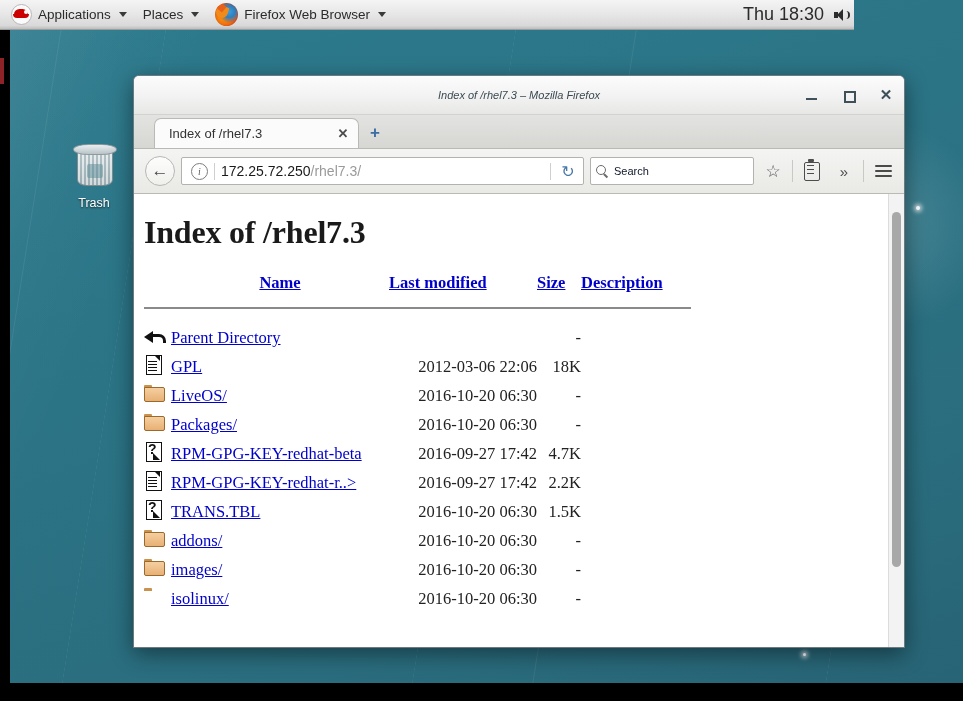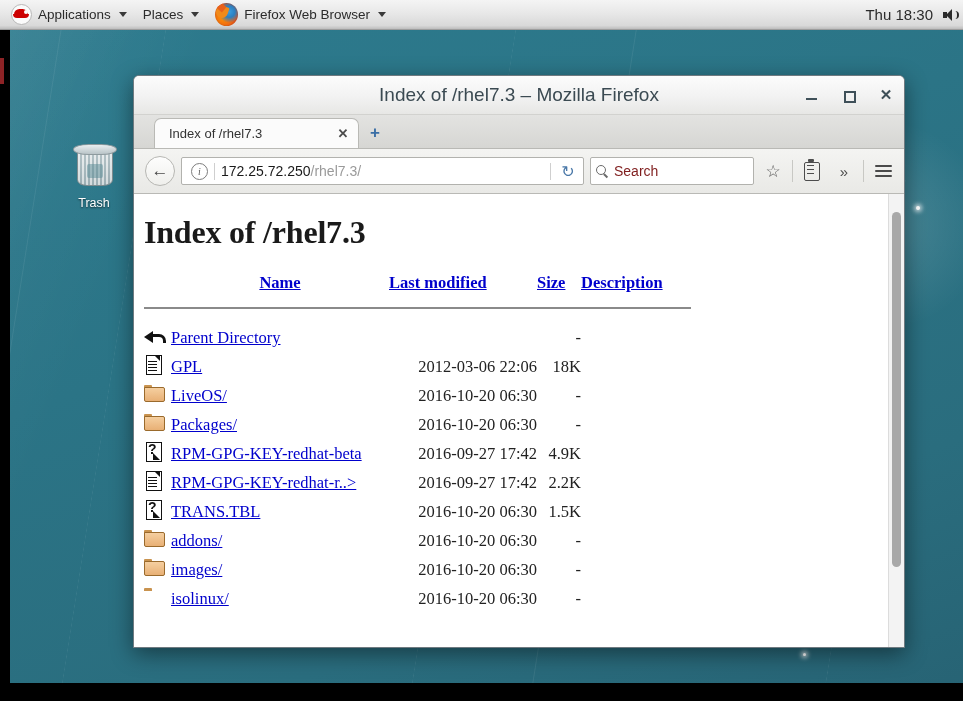--- a/index.html
+++ b/index.html
@@ -48,21 +48,21 @@
     position: absolute; left: 0; bottom: 0; width: 963px; height: 18px;
     background: #000; z-index: 60;
   }
   #edge-red {
     position: absolute; left: 0; top: 58px; width: 4px; height: 26px;
     background: #8d2326; z-index: 61;
   }
 
   
   #panel {
-    position: absolute; left: 0; top: 0; width: 963px; height: 29px;
+    position: absolute; left: 0; top: 0; width: 854px; height: 29px;
     background: linear-gradient(to bottom, #f4f4f4 0%, #e8e8e8 45%, #d9d9d9 88%, #bdbdbd 100%);
     border-bottom: 1px solid #9d9d9d;
     z-index: 70;
     display: flex; align-items: center;
     font-size: 13px; color: #2e3436;
   }
   .panel-item {
     display: flex; align-items: center;
     height: 29px; padding: 0 8px;
     gap: 6px;
@@ -121,21 +121,21 @@
   .ff-ear {
     position: absolute; left: 3px; top: 1px;
     width: 7px; height: 7px;
     background: #e8611b;
     transform: rotate(40deg);
   }
   #clock-area {
     margin-left: auto; display: flex; align-items: center; gap: 10px;
     padding-right: 6px;
   }
-  #clock { font-size: 15px; color: #2b2b2b; }
+  #clock { font-size: 18px; color: #2b2b2b; }
   .speaker {
     position: relative; width: 14px; height: 14px;
   }
   .speaker .sp-body {
     position: absolute; left: 0; top: 4px;
     width: 4px; height: 6px; background: #2b2b2b;
   }
   .speaker .sp-cone {
     position: absolute; left: 3px; top: 1px;
     width: 0; height: 0;
@@ -245,21 +245,21 @@
     overflow: hidden;
   }
   #titlebar {
     position: relative;
     height: 38px;
     background: linear-gradient(to bottom, #fcfcfc 0%, #f2f2f2 55%, #e7e7e5 100%);
     border-bottom: 1px solid #d2d2cf;
     display: flex; align-items: center; justify-content: center;
   }
   #wintitle {
-    font-size: 19px; color: #3b4a52;
+    font-size: 11px; color: #3b4a52; font-style: italic;
   }
   #winbtns {
     position: absolute; right: 10px; top: 0; height: 38px;
     display: flex; align-items: center; gap: 21px;
   }
   .wb { width: 16px; height: 16px; position: relative; cursor: default; }
   .wb-min::after {
     content: ""; position: absolute; left: 2px; top: 11px;
     width: 11px; height: 2px; background: #3f5059;
   }
@@ -362,21 +362,21 @@
   }
   .mag::before {
     content: ""; position: absolute; left: 0; top: 0;
     width: 8px; height: 8px; border: 1.6px solid #6b6b6b; border-radius: 50%;
   }
   .mag::after {
     content: ""; position: absolute; left: 8px; top: 8px;
     width: 5px; height: 1.6px; background: #6b6b6b;
     transform: rotate(45deg); transform-origin: left center;
   }
-  #searchph { font-size: 14px; color: #7f1d1d; }
+  #searchph { font-size: 11px; color: #0f172a; }
   .tbicon {
     width: 26px; height: 28px; flex: none;
     display: flex; align-items: center; justify-content: center;
     color: #4d4d4d; font-size: 15px;
   }
   .sep { width: 1px; height: 22px; background: #c8c8c4; flex: none; }
   .star { font-size: 17px; color: #5a5a5a; }
   .library {
     position: relative; width: 14px; height: 17px;
     border: 1.7px solid #4d4d4d; border-radius: 2px;
@@ -667,21 +667,21 @@
                 <td class="c-icon"><span class="ic ic-folder"><span class="f-tab"></span><span class="f-body"></span></span></td>
                 <td class="c-name"><a href="#">Packages/</a></td>
                 <td class="c-mod">2016-10-20 06:30</td>
                 <td class="c-size">-</td>
                 <td class="c-desc"></td>
               </tr>
               <tr>
                 <td class="c-icon"><span class="ic ic-q"><span class="q-body"></span><span class="q-mark">?</span><span class="q-fold"></span></span></td>
                 <td class="c-name"><a href="#">RPM-GPG-KEY-redhat-beta</a></td>
                 <td class="c-mod">2016-09-27 17:42</td>
-                <td class="c-size">4.9K</td>
+                <td class="c-size">4.7K</td>
                 <td class="c-desc"></td>
               </tr>
               <tr>
                 <td class="c-icon"><span class="ic ic-doc"><span class="d-body"></span><span class="d-fold"></span><span class="d-lines"></span></span></td>
                 <td class="c-name"><a href="#">RPM-GPG-KEY-redhat-r..&gt;</a></td>
                 <td class="c-mod">2016-09-27 17:42</td>
                 <td class="c-size">2.2K</td>
                 <td class="c-desc"></td>
               </tr>
               <tr>

